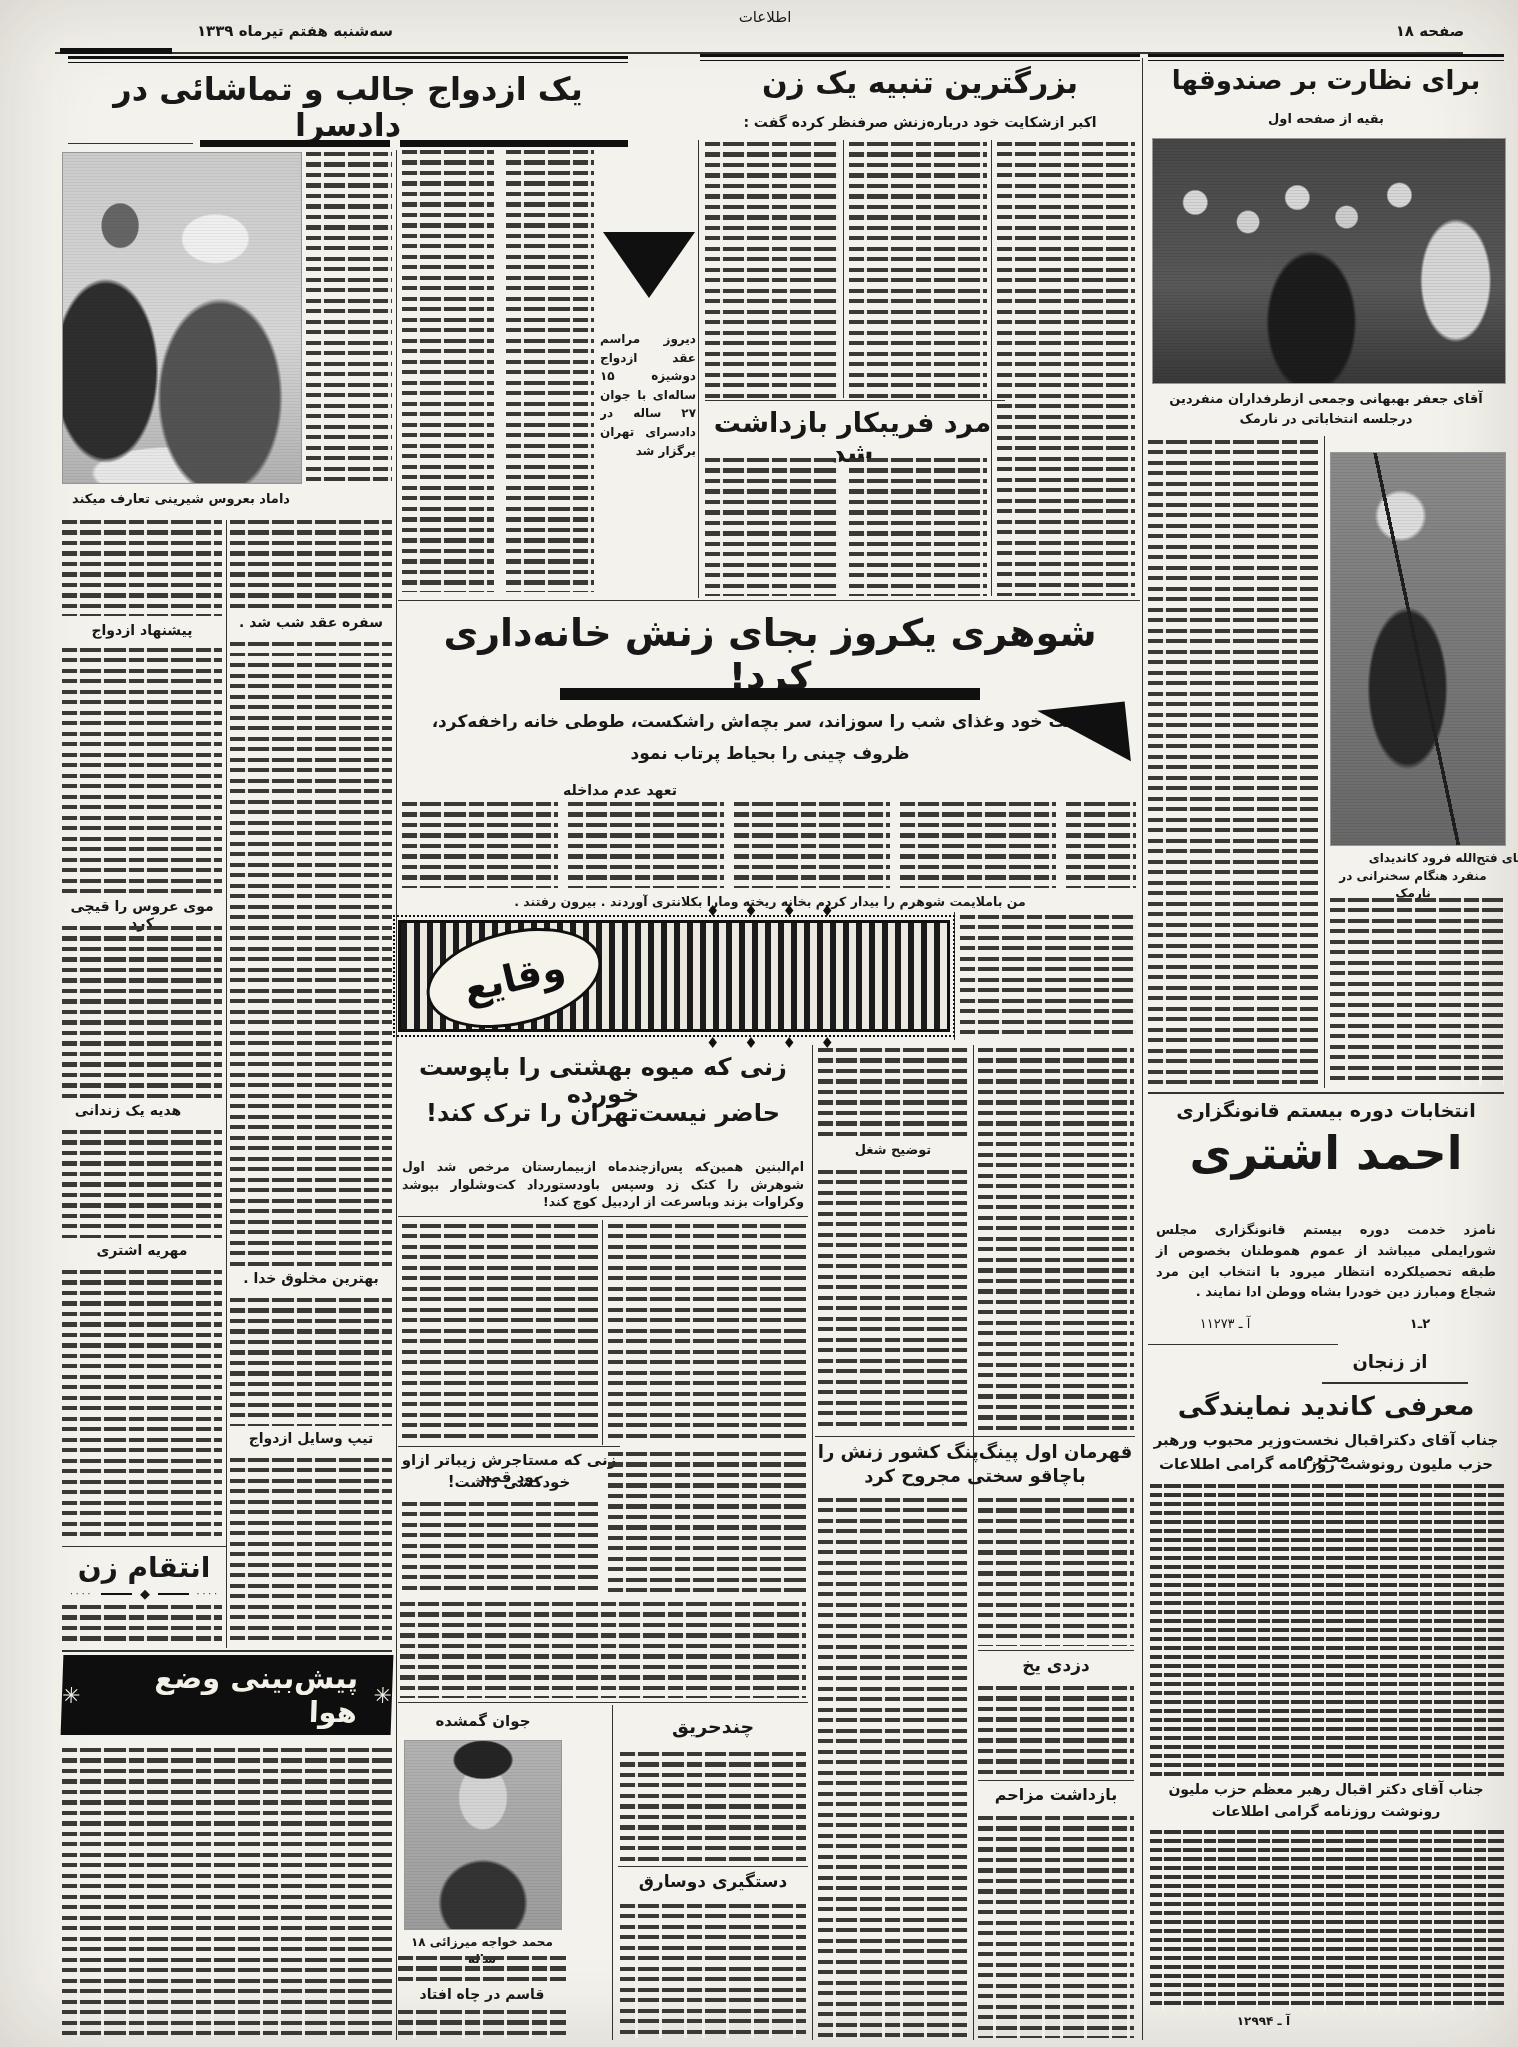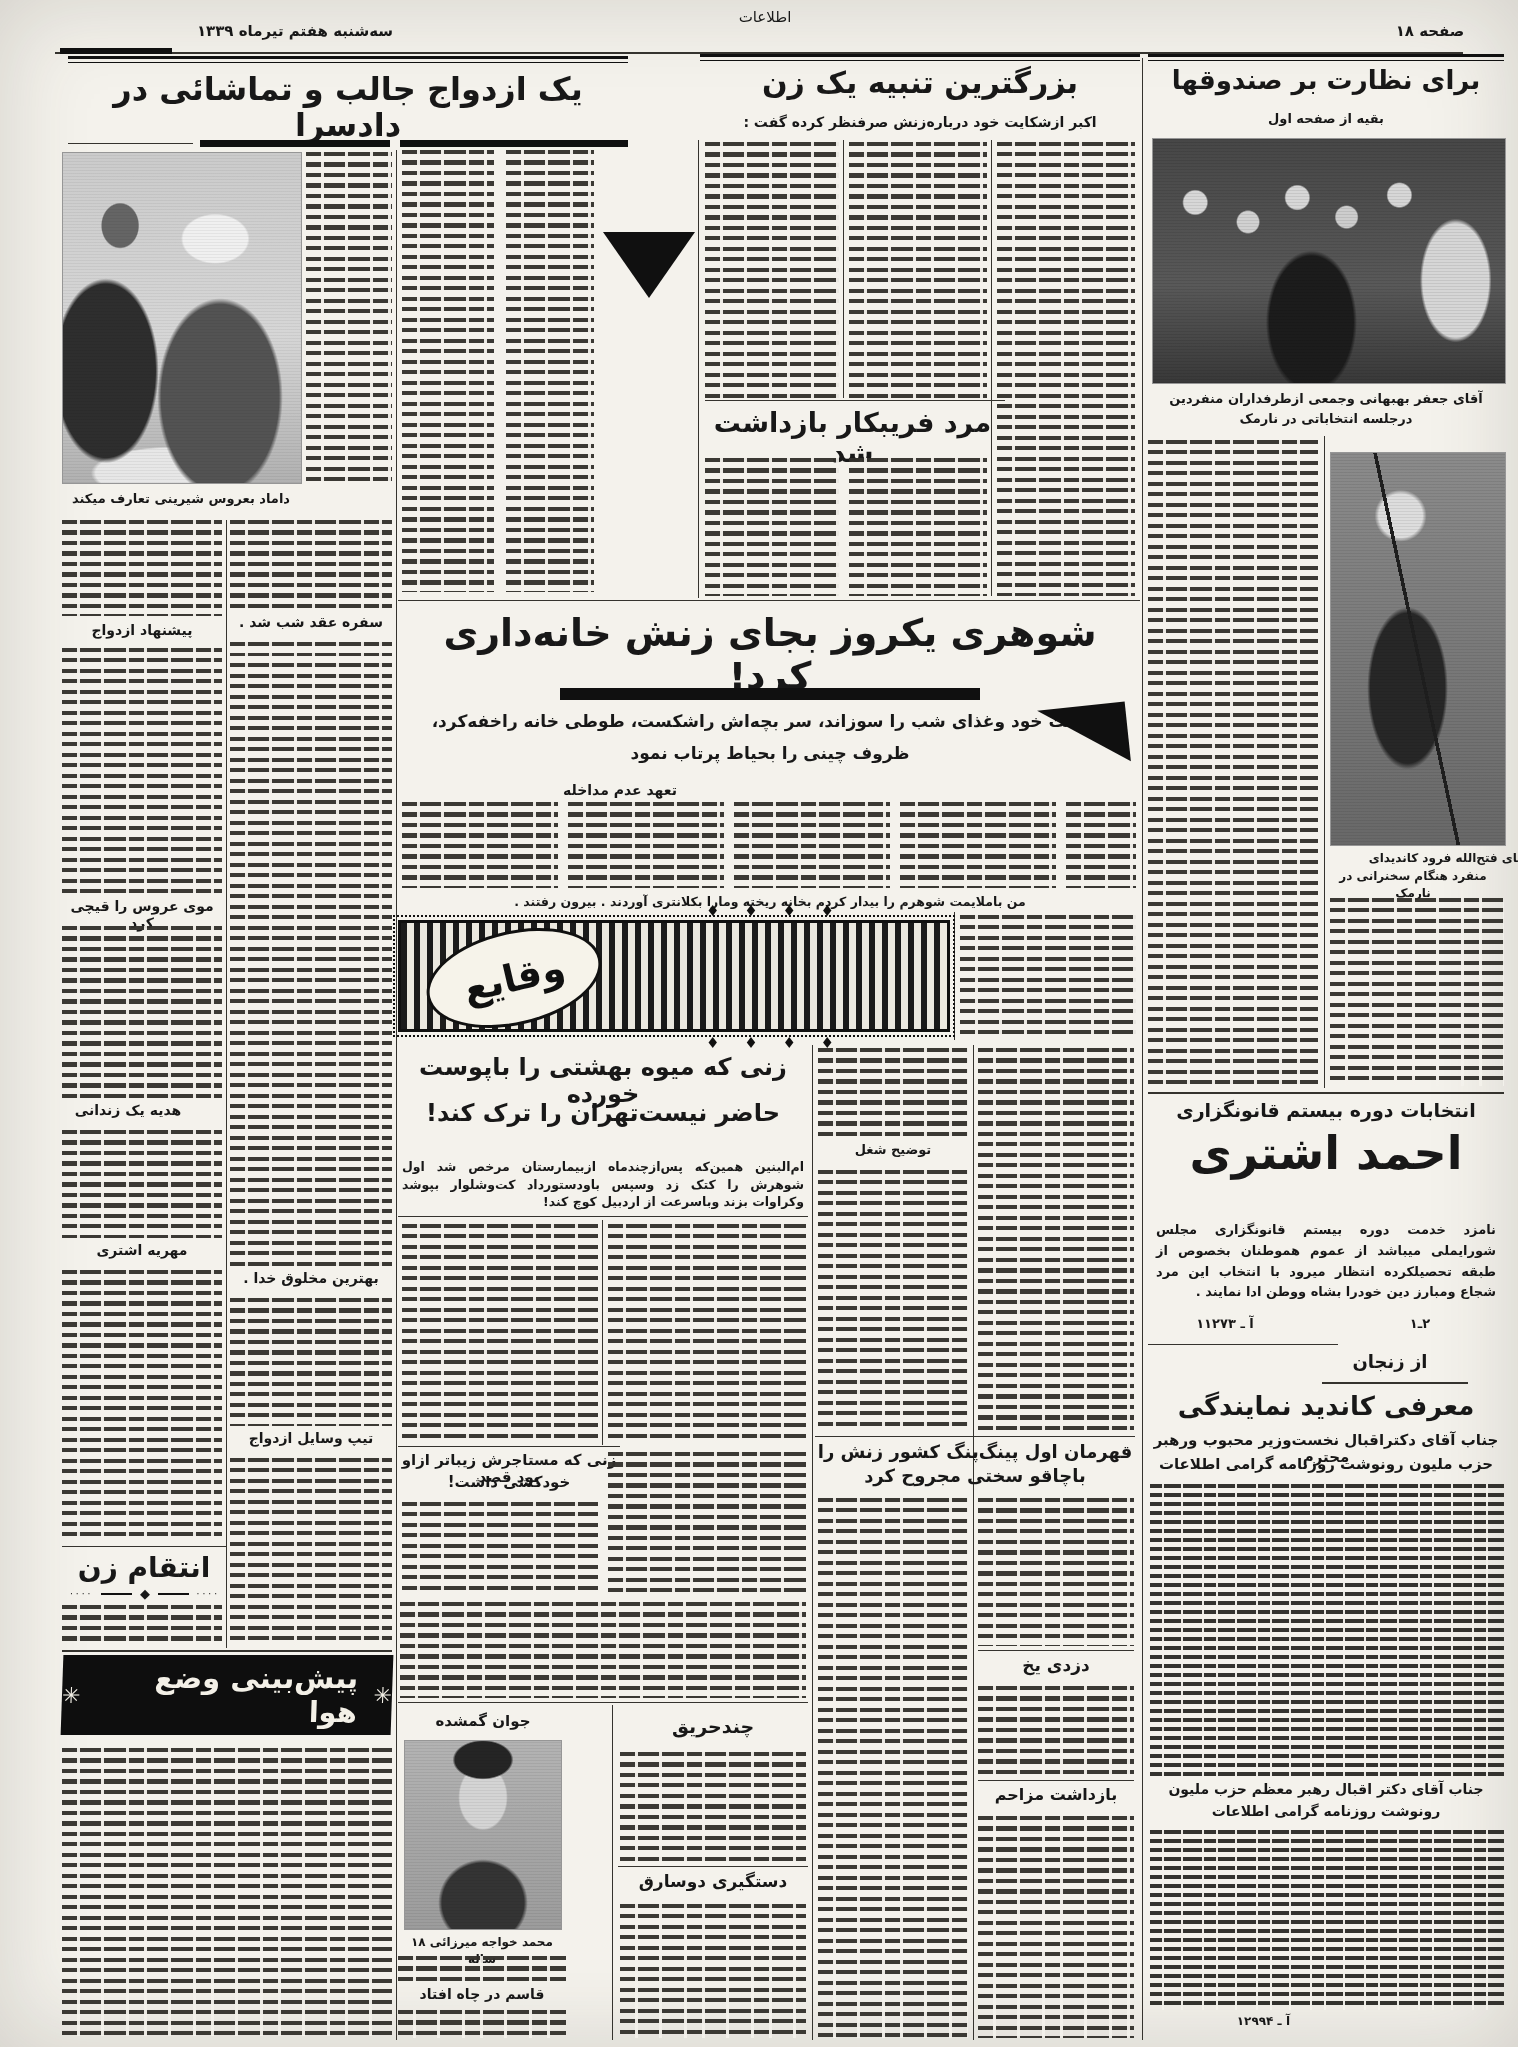--- a/index.html
+++ b/index.html
@@ -149,20 +149,21 @@
   <div class="weather">
     <span class="star">✳</span>
     <span>پیش‌بینی وضع هوا</span>
     <span class="star">✳</span>
   </div>
   <div class="greek" style="left:62px;top:1748px;width:330px;height:288px"></div>
 
   <div class="greek" style="left:402px;top:150px;width:92px;height:442px"></div>
   <div class="greek" style="left:506px;top:150px;width:88px;height:442px"></div>
   <div class="tri-down" style="left:603px;top:232px"></div>
+  <div class="abs j" style="left:600px;top:330px;width:96px;height:262px;font-size:12px;font-weight:bold;line-height:1.55;overflow:hidden">دیروز مراسم عقد ازدواج دوشیزه ۱۵ ساله‌ای با جوان ۲۷ ساله در دادسرای تهران برگزار شد</div>
 
   <div class="dbl" style="left:700px;top:54px;width:440px"></div>
   <div class="abs hl" style="left:705px;top:66px;width:430px;font-size:30px">بزرگترین تنبیه یک زن</div>
   <div class="abs kick" style="left:705px;top:114px;width:430px">اکبر ازشکایت خود درباره‌زنش صرفنظر کرده گفت :</div>
   <div class="greek" style="left:705px;top:142px;width:134px;height:256px"></div>
   <div class="greek" style="left:849px;top:142px;width:138px;height:256px"></div>
   <div class="greek" style="left:997px;top:142px;width:138px;height:454px"></div>
 
   <div class="hr" style="left:705px;top:400px;width:300px"></div>
   <div class="abs hl" style="left:705px;top:408px;width:295px;font-size:27px">مرد فریبکار بازداشت شد</div>
@@ -246,21 +247,21 @@
   <div class="photo photo-speaker" style="left:1330px;top:452px;width:174px;height:392px"></div>
   <div class="abs cap" style="left:1358px;top:850px;width:182px;font-size:12px">آقای فتح‌الله فرود کاندیدای</div>
   <div class="abs cap" style="left:1322px;top:868px;width:182px;font-size:12px">منفرد هنگام سخنرانی در نارمک</div>
   <div class="greek" style="left:1330px;top:898px;width:174px;height:188px"></div>
 
   <div class="hr" style="left:1148px;top:1092px;width:356px;height:2px"></div>
   <div class="abs hl" style="left:1150px;top:1100px;width:352px;font-size:19px">انتخابات دوره بیستم قانونگزاری</div>
   <div class="abs hl" style="left:1150px;top:1128px;width:352px;font-size:46px">احمد اشتری</div>
   <div class="abs j" style="left:1156px;top:1220px;width:340px;font-size:13px;font-weight:bold;line-height:1.6">نامزد خدمت دوره بیستم قانونگزاری مجلس شورایملی میباشد از عموم هموطنان بخصوص از طبقه تحصیلکرده انتظار میرود با انتخاب این مرد شجاع ومبارز دین خودرا بشاه ووطن ادا نمایند .</div>
   <div class="abs" style="left:1380px;top:1316px;width:80px;font-size:13px;font-weight:bold;text-align:center">۲ـ۱</div>
-  <div class="abs" style="left:1165px;top:1316px;width:120px;font-size:13px;font-weight:bold;text-align:center">آ ـ ۱۱۲۷۳</div>
+  <div class="abs" style="left:1165px;top:1316px;width:120px;font-size:13px;font-weight:normal;text-align:center">آ ـ ۱۱۲۷۳</div>
   <div class="hr" style="left:1148px;top:1344px;width:190px"></div>
 
   <div class="abs hl" style="left:1280px;top:1352px;width:220px;font-size:18px">از زنجان</div>
   <div class="hr" style="left:1322px;top:1382px;width:146px;height:2px"></div>
   <div class="abs hl" style="left:1150px;top:1392px;width:352px;font-size:26px">معرفی کاندید نمایندگی</div>
   <div class="abs hl" style="left:1150px;top:1432px;width:352px;font-size:15px">جناب آقای دکتراقبال نخست‌وزیر محبوب ورهبر محترم</div>
   <div class="abs hl" style="left:1150px;top:1456px;width:352px;font-size:15px">حزب ملیون رونوشت روزنامه گرامی اطلاعات</div>
   <div class="greek fine" style="left:1150px;top:1484px;width:354px;height:292px"></div>
   <div class="abs hl" style="left:1150px;top:1782px;width:352px;font-size:14px">جناب آقای دکتر اقبال رهبر معظم حزب ملیون</div>
   <div class="abs hl" style="left:1150px;top:1804px;width:352px;font-size:14px">رونوشت روزنامه گرامی اطلاعات</div>

